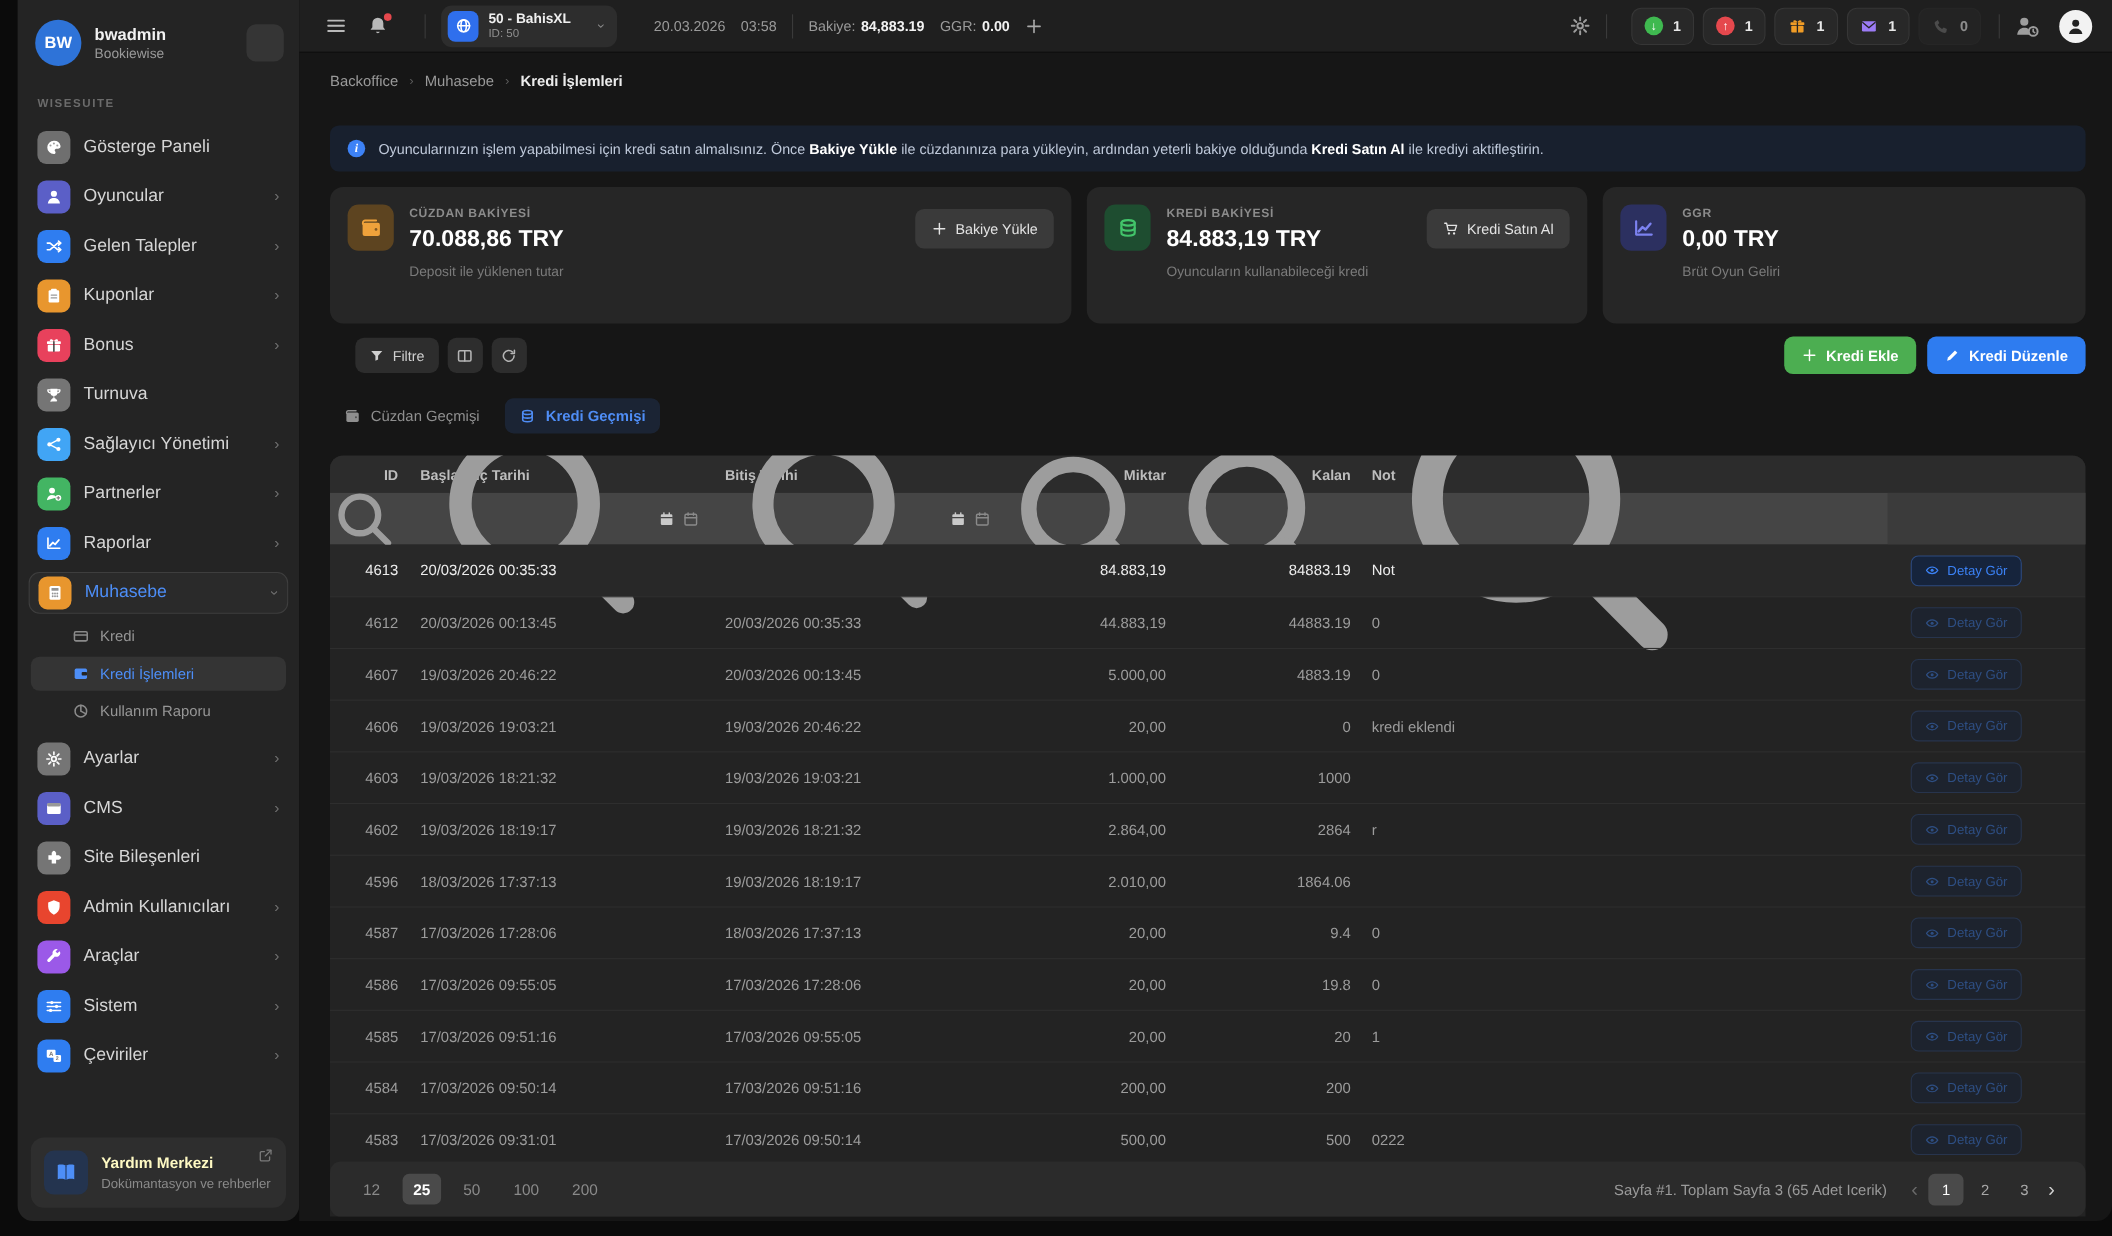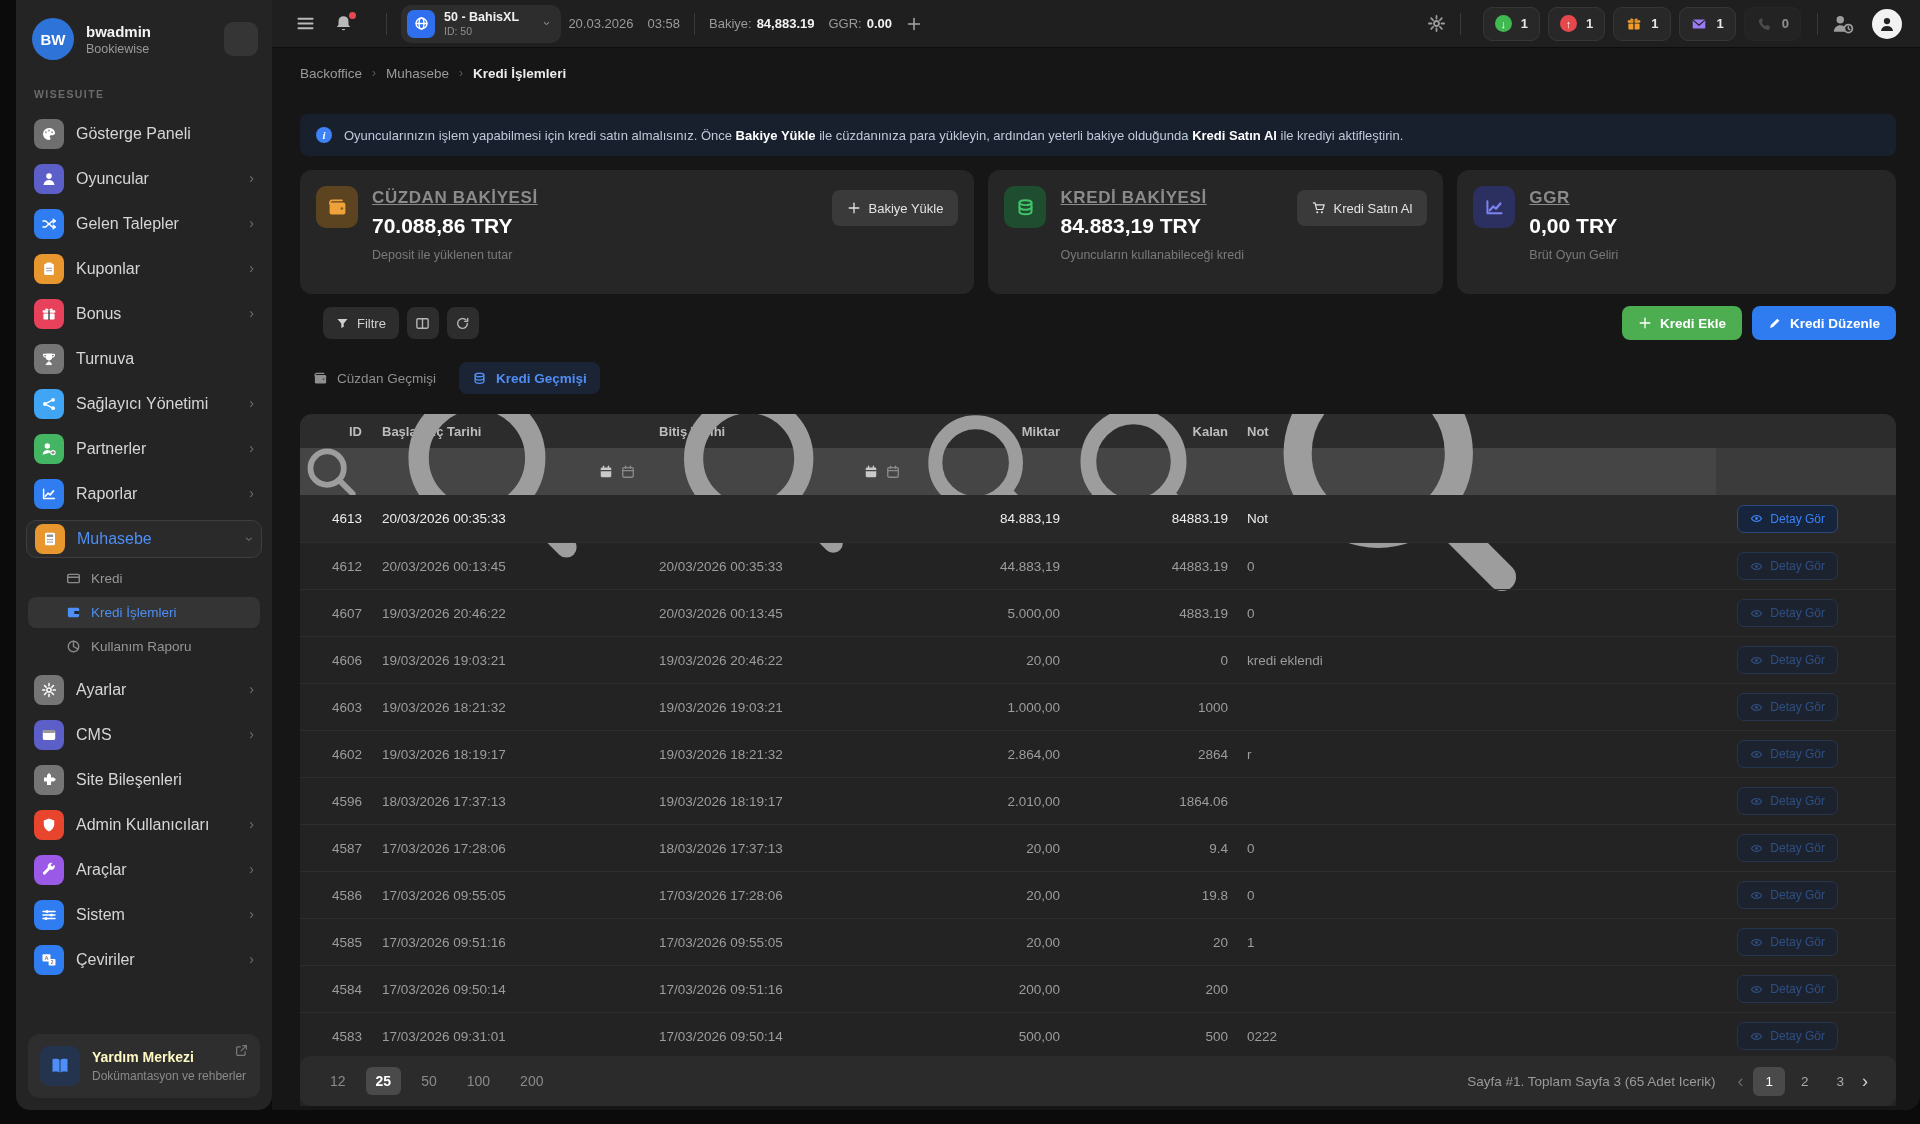--- a/index.html
+++ b/index.html
@@ -47,21 +47,21 @@
   .tb-icon-btn svg { width:19px; height:19px; }
   .bell-dot { position:absolute; top:-2px; right:-2px; width:7px; height:7px; background:#e5484d; border-radius:50%; }
   .tb-div { width:1px; height:22px; background:#3a3a3a; margin:0 14px; flex-shrink:0; }
   .ws-dd { display:flex; align-items:center; background:#2d2d2d; border-radius:10px; height:38px; padding:0 12px 0 6px; cursor:pointer; }
   .ws-ic { width:28px; height:28px; border-radius:7px; background:#2f6fed; color:#fff; display:flex; align-items:center; justify-content:center; }
   .ws-ic svg { width:15px; height:15px; }
   .ws-tx { margin:0 26px 0 9px; }
   .ws-name { color:#f0f0f0; font-size:12.5px; font-weight:bold; }
   .ws-id { color:#8f8f8f; font-size:10.5px; margin-top:1px; }
   .ws-chev { color:#8a8a8a; font-size:13px; transform:rotate(90deg); }
-  .tb-date { color:#9a9a9a; font-size:13px; margin-left:7px; }
+  .tb-date { color:#9a9a9a; font-size:13px; margin-left:33px; }
   .tb-time { color:#9a9a9a; font-size:13px; margin-left:14px; }
   .tb-kv { display:flex; align-items:center; font-size:13px; }
   .tb-kv .k { color:#9a9a9a; }
   .tb-kv .v { color:#f2f2f2; font-weight:bold; margin:0 14px 0 5px; }
   .tb-plus { color:#a8a8a8; width:16px; height:16px; cursor:pointer; }
   .tb-plus svg { width:16px; height:16px; }
   .tb-right { margin-left:auto; display:flex; align-items:center; }
   .gear { color:#9d9d9d; width:19px; height:19px; cursor:pointer; }
   .gear svg { width:19px; height:19px; }
   .badge { display:flex; align-items:center; height:34px; border-radius:9px; background:#282828; border:1px solid #363636; padding:0 11px; margin-left:8px; cursor:pointer; }
@@ -85,21 +85,21 @@
   .banner { margin-top:16px; height:42px; background:#18202e; border-radius:8px; display:flex; align-items:center; padding:0 16px; flex-shrink:0; }
   .info-dot { width:16px; height:16px; border-radius:50%; background:#3d82f6; color:#fff; font-size:11px; font-weight:bold; display:flex; align-items:center; justify-content:center; font-family:"Liberation Serif",serif; font-style:italic; flex-shrink:0; }
   .banner p { margin-left:12px; font-size:13px; color:#bfc9da; white-space:nowrap; overflow:hidden; }
   .banner strong { color:#fff; }
 
   .cards { display:flex; gap:14px; margin-top:14px; height:124px; flex-shrink:0; }
   .card { background:#262626; border-radius:12px; padding:16px; display:flex; align-items:flex-start; }
   .card-tile { width:42px; height:42px; border-radius:10px; display:flex; align-items:center; justify-content:center; flex-shrink:0; }
   .card-tile svg { width:21px; height:21px; }
   .card-mid { margin-left:14px; flex:1; min-width:0; }
-  .card-label { font-size:17px; font-weight:bold; letter-spacing:.6px; color:#8b8b8b; margin-top:2px;text-decoration:underline; }
+  .card-label { font-size:11px; font-weight:bold; letter-spacing:.6px; color:#8b8b8b; margin-top:2px; }
   .card-value { font-size:21px; font-weight:bold; color:#fff; margin-top:6px; }
   .card-sub { font-size:12.5px; color:#7a7a7a; margin-top:8px; line-height:1.5; max-width:220px; }
   .card-btn { display:flex; align-items:center; gap:8px; background:#3a3a3a; border:none; color:#e3e3e3; font-size:13px; height:36px; padding:0 15px; border-radius:8px; margin-top:4px; cursor:pointer; font-family:inherit; flex-shrink:0; }
   .card-btn svg { width:14px; height:14px; }
   .card:nth-child(1){ flex:1.58; } .card:nth-child(2){ flex:1.04; } .card:nth-child(3){ flex:1; }
 
   .toolbar { display:flex; align-items:center; margin-top:12px; height:34px; flex-shrink:0;padding-left:23px; }
   .flt-btn { display:flex; align-items:center; gap:8px; background:#2d2d2d; color:#cfcfcf; font-size:13px; height:32px; padding:0 13px; border-radius:8px; border:none; cursor:pointer; font-family:inherit; }
   .flt-btn svg { width:13px; height:13px; }
   .sq-btn { width:32px; height:32px; background:#2d2d2d; border:none; border-radius:8px; color:#b5b5b5; display:flex; align-items:center; justify-content:center; margin-left:8px; cursor:pointer; }

